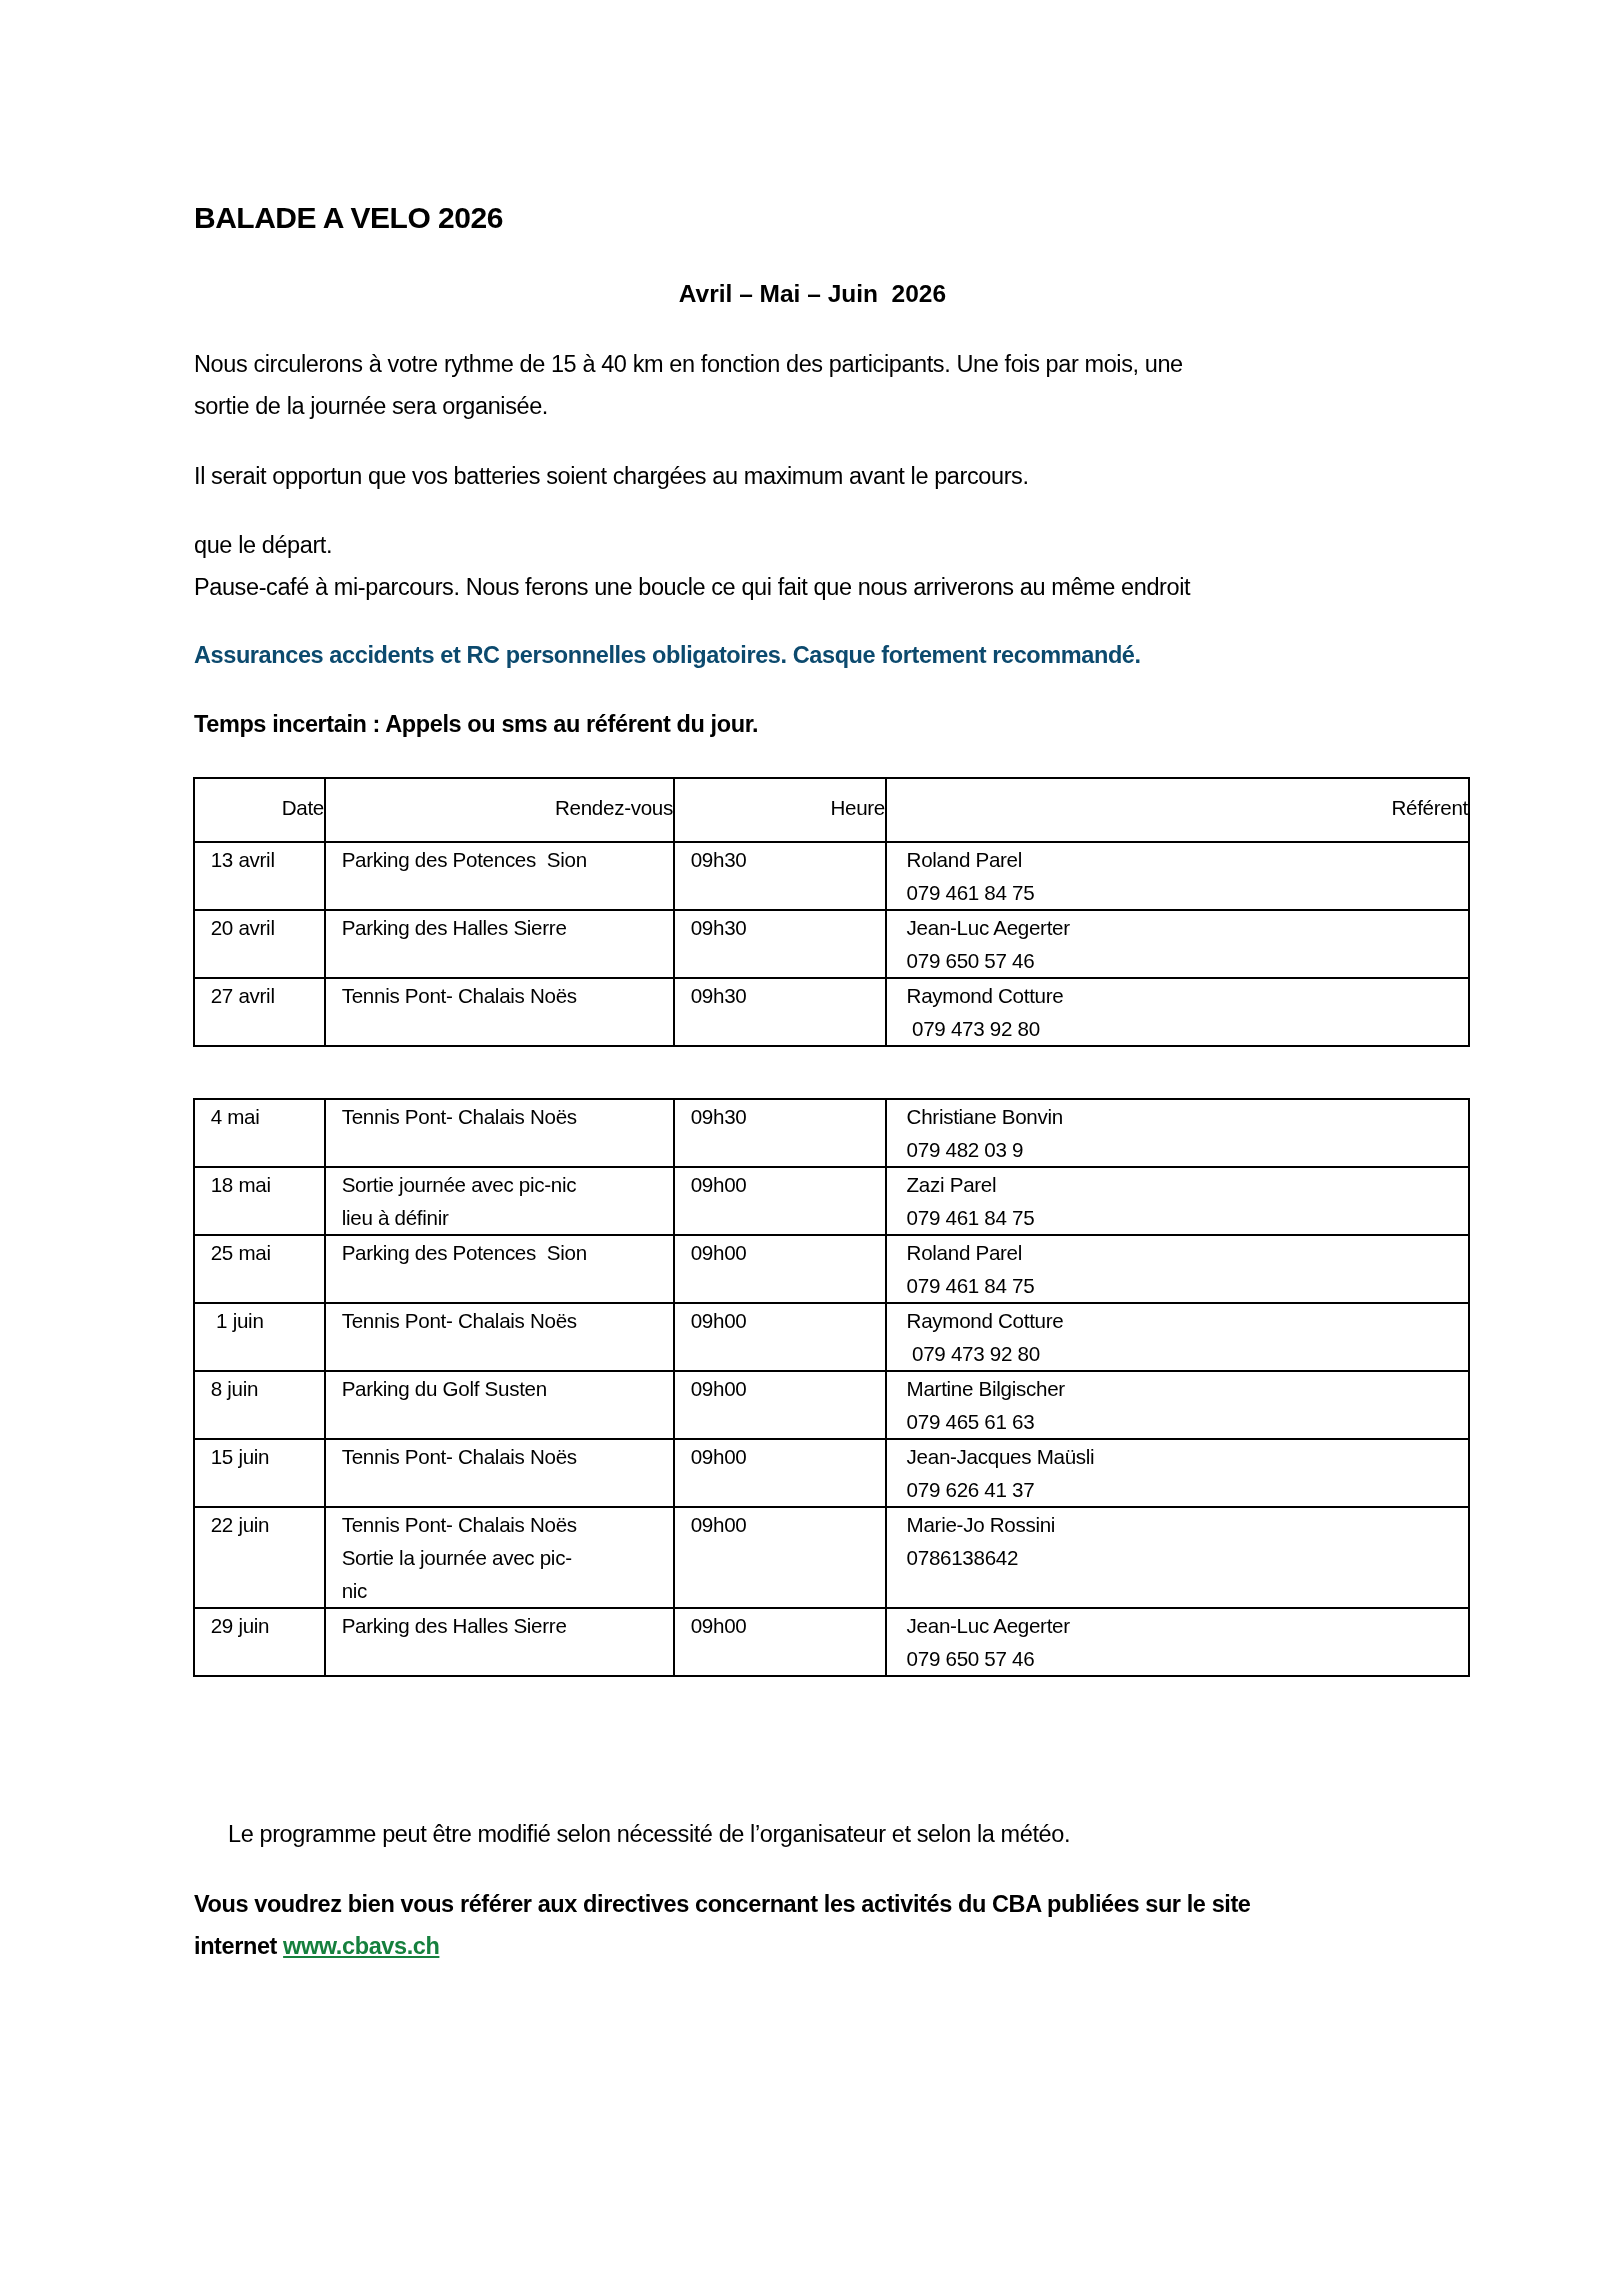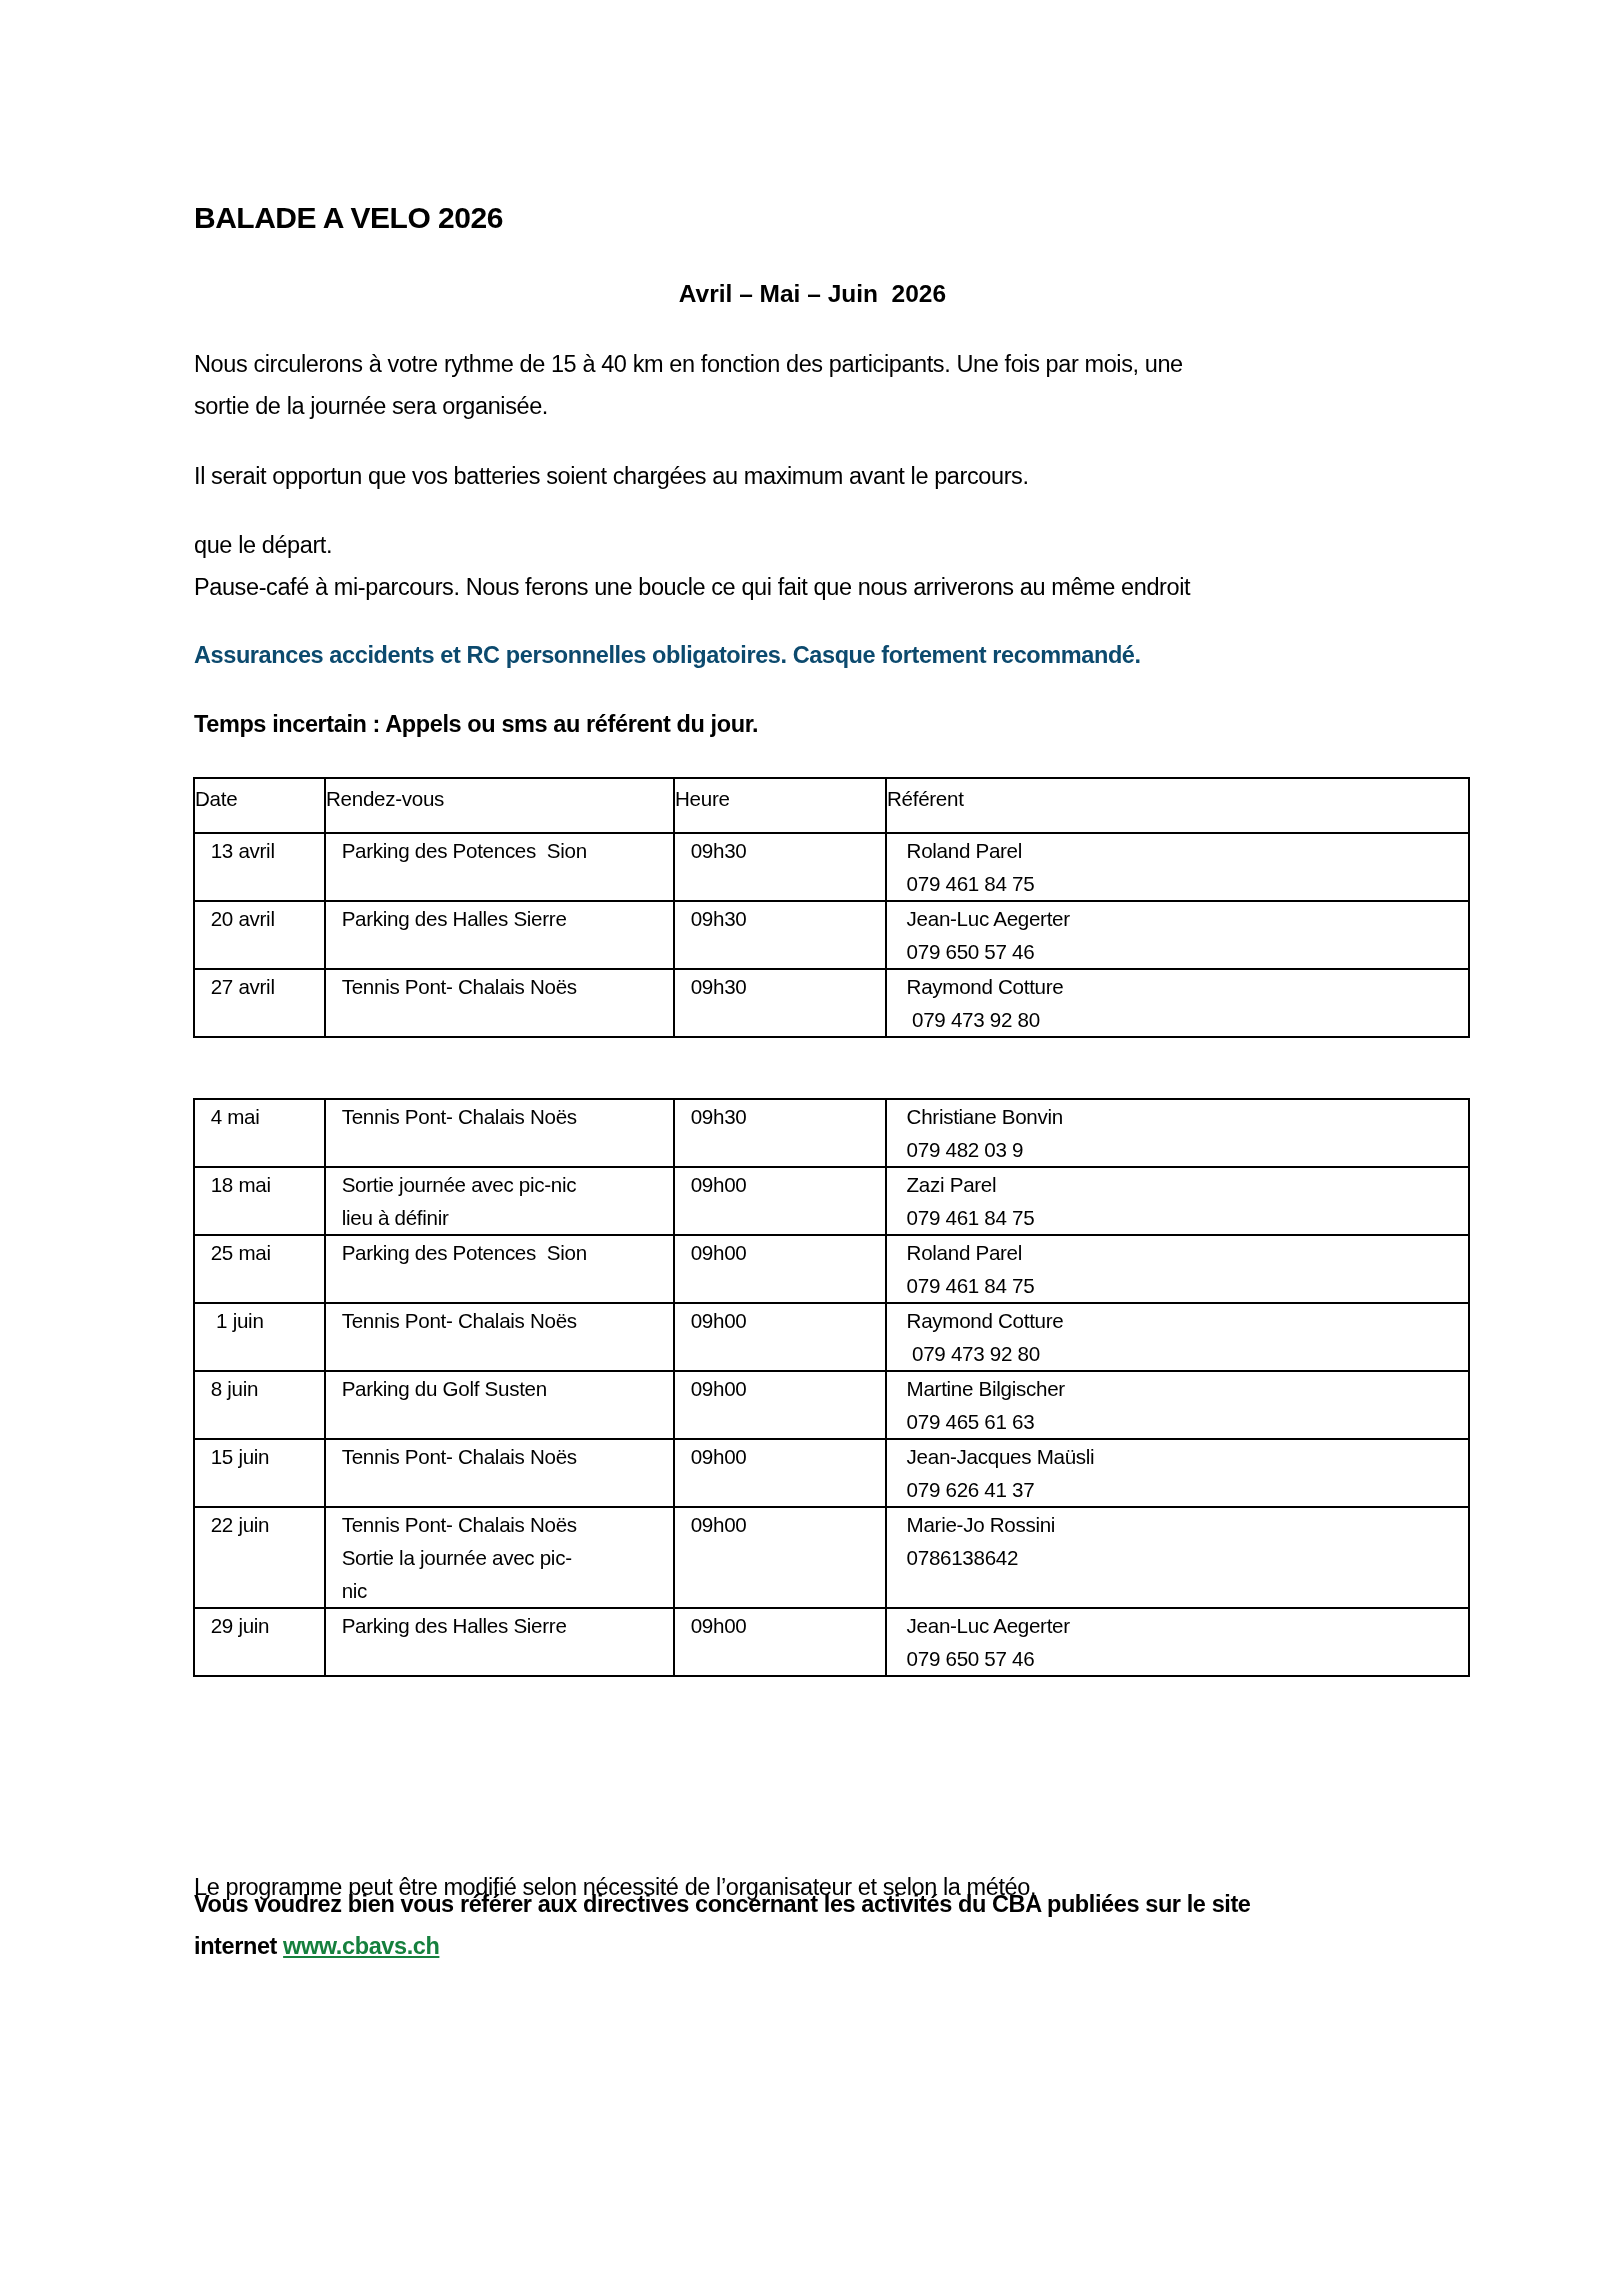--- a/index.html
+++ b/index.html
@@ -7,21 +7,21 @@
   .abs { position: absolute; white-space: nowrap; }
   .title { left: 194px; top: 201px; font-size: 30px; font-weight: bold; letter-spacing: -0.5px; }
   .subtitle { left: 0; width: 1621px; text-align: center; top: 280px; font-size: 24.5px; font-weight: bold; padding-left: 3.9px; box-sizing: border-box; }
   .subtitle span { display: inline-block; margin-left: 0; }
   .para { left: 194px; font-size: 23.5px; line-height: 42px; letter-spacing: -0.4px; }
   .red { color: #0c4a6e; font-weight: bold; }
   .bold { font-weight: bold; }
   a.link { color: #15803d; text-decoration: underline; }
   table.sched { position: absolute; left: 193px; border-collapse: collapse; table-layout: fixed; font-size: 20.6px; letter-spacing: -0.3px; }
   table.sched td, table.sched th { border: 2px solid #000; vertical-align: top; padding: 0; line-height: 33px; font-weight: normal; }
-  table.sched th { text-align: left; height: 50px; padding-top: 3px; }
+  table.sched th { text-align: right; height: 50px; padding-top: 12px; }
   table.sched td { height: 66px; }
   td.c1 { padding-left: 15.7px !important; }
   td.c2 { padding-left: 15.7px !important; }
   td.c3 { padding-left: 15.7px !important; }
   td.c4 { padding-left: 19.6px !important; }
   td .line { display: block; white-space: nowrap; }
   tr.tall td { height: 99px; }
 </style>
 </head>
 <body>
@@ -236,19 +236,19 @@
           <span class="line">09h00</span>
         </td>
     <td class="c4">
           <span class="line">Jean-Luc Aegerter</span>
           <span class="line" style="white-space:pre">079 650 57 46</span>
         </td>
   </tr>
 </tbody>
   </table>
 
-<div class="abs para" style="top:1866px;">Le programme peut être modifié selon nécessité de l’organisateur et selon la météo.</div>
+<div class="abs para" style="top:1813px;margin-left:34px;">Le programme peut être modifié selon nécessité de l’organisateur et selon la météo.</div>
 
 <div class="abs para bold" style="top:1883px;">
   <div>Vous voudrez bien vous référer aux directives concernant les activités du CBA publiées sur le site</div>
   <div><span style="white-space:pre">internet </span><a class="link" href="#">www.cbavs.ch</a></div>
 </div>
 
 
 </body></html>

